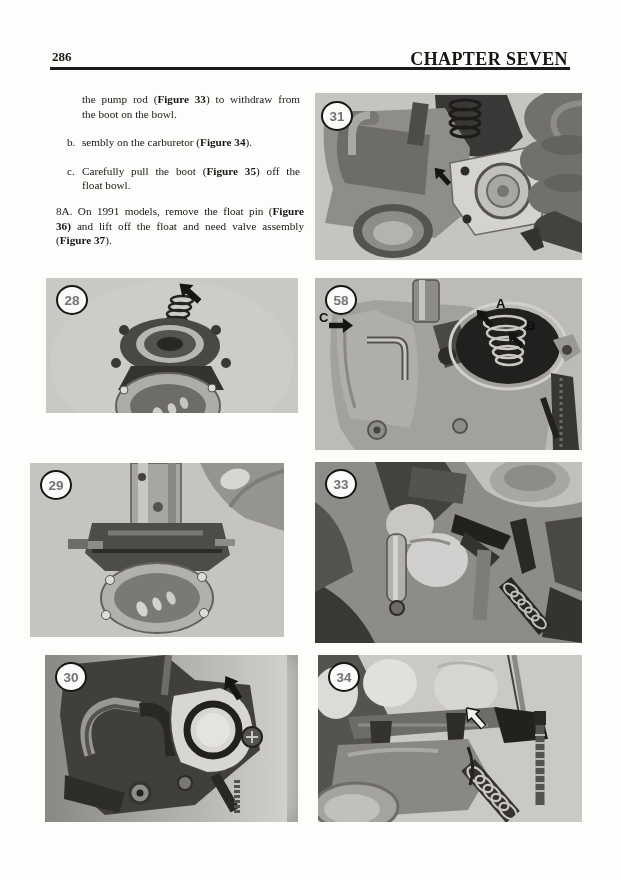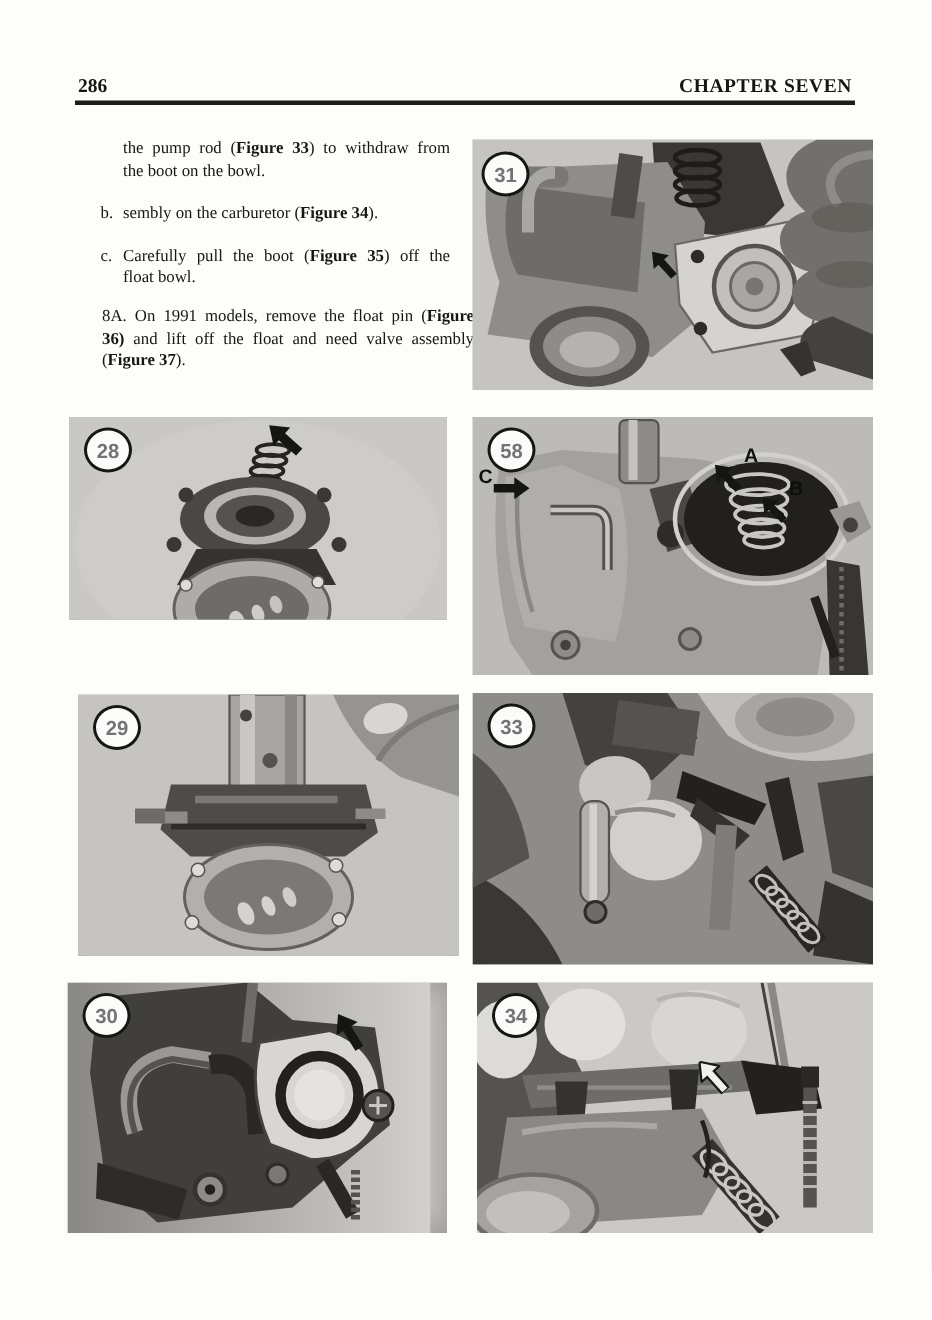--- a/index.html
+++ b/index.html
@@ -2,44 +2,44 @@
 <html><head>
 <meta charset="utf-8">
 <style>
   html,body{margin:0;padding:0;background:#e8e8e6;}
   #page{
     position:relative;width:621px;height:880px;background:#fdfdfb;
     font-family:"Liberation Serif",serif;color:#161614;overflow:hidden;
   }
   
   .pagenum{position:absolute;left:52px;top:49px;font-weight:bold;font-size:13px;}
-  .chapter{position:absolute;right:53px;top:49px;font-weight:bold;font-size:13px;letter-spacing:.4px;}
+  .chapter{position:absolute;right:53px;top:49px;font-weight:bold;font-size:18px;letter-spacing:.4px;}
   .rule{position:absolute;left:50px;top:67px;width:520px;height:2.5px;background:#1c1c1a;}
   
   .textcol{position:absolute;left:52px;top:92px;width:248px;font-size:11.2px;line-height:14.6px;}
   .item{position:relative;margin:0 0 14px 30px;width:218px;}
   .item .ilabel{position:absolute;left:-15px;top:0;}
-  .step{margin:3px 0 0 16px;width:248px;}
+  .step{margin:3px 0 0 4px;width:248px;}
   .ln{white-space:nowrap;overflow:visible;}
   .jl{text-align:justify;text-align-last:justify;}
   .b{font-weight:bold;}
   
   .photo{position:absolute;overflow:hidden;background:#c6c4c0;box-shadow:inset 0 0 22px rgba(20,20,18,.28);}
   .photo svg{position:absolute;left:0;top:0;}
   .badge{
     position:absolute;left:10px;top:7px;width:28px;height:26px;border:2.5px solid #161614;
     border-radius:50%;background:#fbfbf9;display:flex;align-items:center;justify-content:center;
     font:bold 13.5px "Liberation Sans",sans-serif;color:#737373;z-index:4;
   }
   .callout{position:absolute;font:bold 13px "Liberation Sans",sans-serif;color:#0e0e0c;z-index:4;}
   .arr{position:absolute;z-index:3;}
   #fig31{left:315px;top:93px;width:267px;height:167px;}
   #fig28{left:46px;top:278px;width:252px;height:135px;}
   #fig32{left:315px;top:278px;width:267px;height:172px;}
-  #fig29{left:52px;top:463px;width:254px;height:174px;}
+  #fig29{left:30px;top:463px;width:254px;height:174px;}
   #fig33{left:315px;top:462px;width:267px;height:181px;}
   #fig30{left:45px;top:655px;width:242px;height:167px;padding-left:11px;}
   #fig34{left:318px;top:655px;width:264px;height:167px;}
 </style>
 </head>
 <body>
 
 <div id="page">
 
   <div class="pagenum">286</div>

